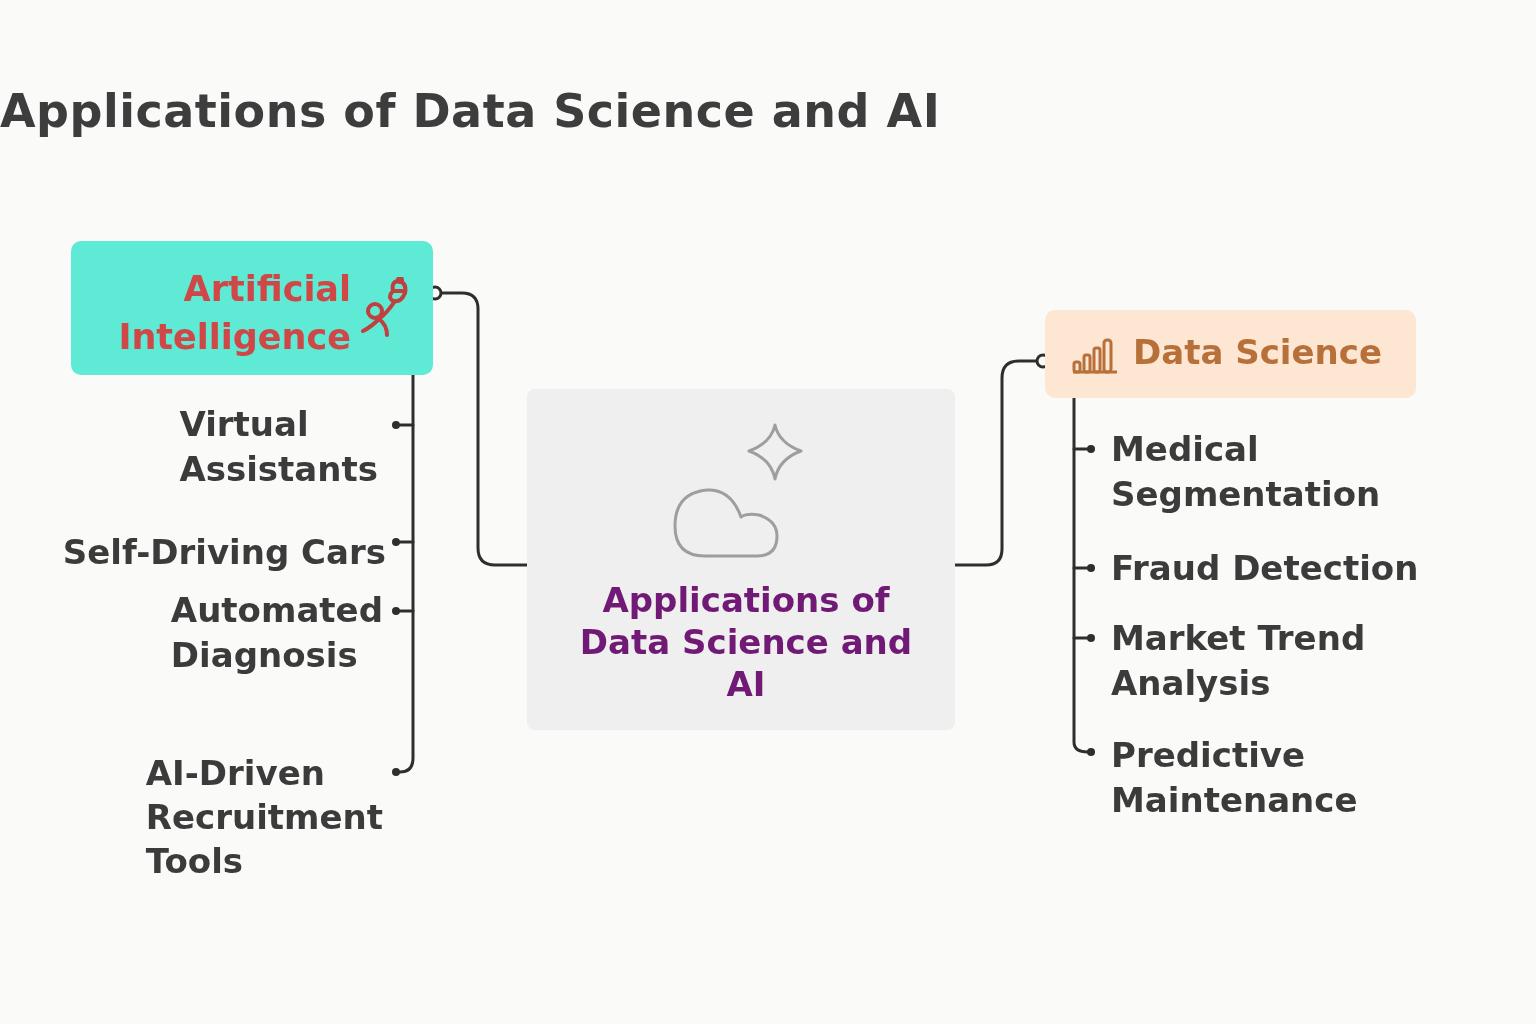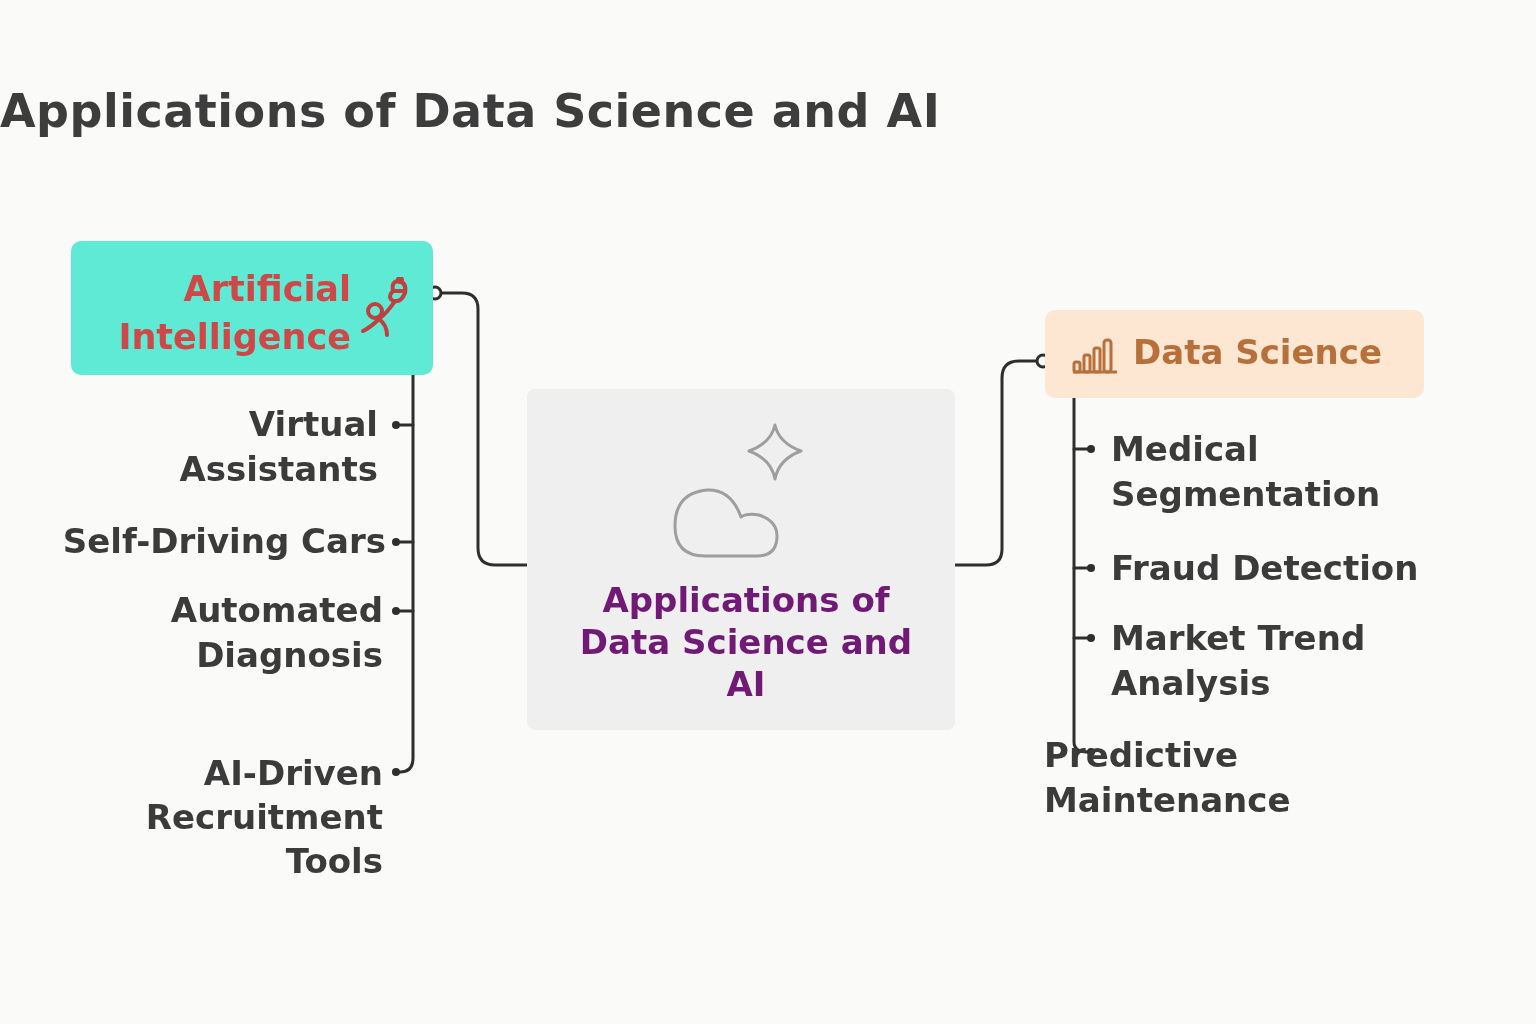--- a/index.html
+++ b/index.html
@@ -20,40 +20,40 @@
       position: absolute; left: 71px; top: 241px; width: 362px; height: 134px;
       background: #5eead4; border-radius: 10px;
     }
     .ai-label {
       position: absolute; right: 82px; top: 24px;
       text-align: right; font-size: 35px; font-weight: bold; color: #cf4746; line-height: 48px;
     }
     .ai-icon { position: absolute; right: 16px; top: 36px; width: 60px; height: 64px; }
     .ds-box {
       position: absolute; left: 1045px; top: 310px; width: 371px; height: 88px;
-      background: #fde7d3; border-radius: 10px; padding-left: 8px;
+      background: #fde7d3; border-radius: 10px;
     }
     .ds-label {
       position: absolute; left: 88px; top: 22px;
       font-size: 34px; font-weight: bold; color: #b8703a;
     }
     .ds-icon { position: absolute; left: 26px; top: 28px; width: 48px; height: 36px; }
     .center-box {
       position: absolute; left: 527px; top: 389px; width: 428px; height: 341px;
       background: #efefef; border-radius: 8px;
     }
     .center-icon { position: absolute; left: 140px; top: 32px; width: 140px; height: 140px; }
     .center-label {
       position: absolute; left: 5px; top: 190px; width: 428px;
       text-align: center; font-size: 34px; font-weight: bold; color: #701a75; line-height: 42px;
     }
     .leaf {
       position: absolute; font-size: 34px; font-weight: bold; color: #3b3b3b; line-height: 45px;
     }
-    .leaf.left { text-align: right; }
+    .leaf.left { text-align: left; }
     .leaf.right { text-align: left; }
   </style>
 </head>
 <body>
 
 <div class="title">Applications of Data Science and AI</div>
 
 <svg class="wires" width="1536" height="1024">
   <g fill="none" stroke="#2e2e2e" stroke-width="3" stroke-linecap="round">
 
@@ -129,21 +129,21 @@
     <div>Applications of</div>
     <div>Data Science and</div>
     <div>AI</div>
   </div>
 </div>
 
 <div class="leaf left" style="right:1158px; top:402px;">
   <div>Virtual</div>
   <div>Assistants</div>
 </div>
-<div class="leaf left" style="right:1150px; top:519px;">
+<div class="leaf left" style="right:1150px; top:530px;">
   <div>Self-Driving Cars</div>
 </div>
 <div class="leaf left" style="right:1153px; top:588px;">
   <div>Automated</div>
   <div>Diagnosis</div>
 </div>
 <div class="leaf left" style="right:1153px; top:751px; line-height:44px;">
   <div>AI-Driven</div>
   <div>Recruitment</div>
   <div>Tools</div>
@@ -153,16 +153,16 @@
   <div>Medical</div>
   <div>Segmentation</div>
 </div>
 <div class="leaf right" style="left:1111px; top:546px;">
   <div>Fraud Detection</div>
 </div>
 <div class="leaf right" style="left:1111px; top:616px;">
   <div>Market Trend</div>
   <div>Analysis</div>
 </div>
-<div class="leaf right" style="left:1044px; top:733px;">
+<div class="leaf right" style="left:1111px; top:733px;">
   <div>Predictive</div>
   <div>Maintenance</div>
 </div>
 
 </body></html>

